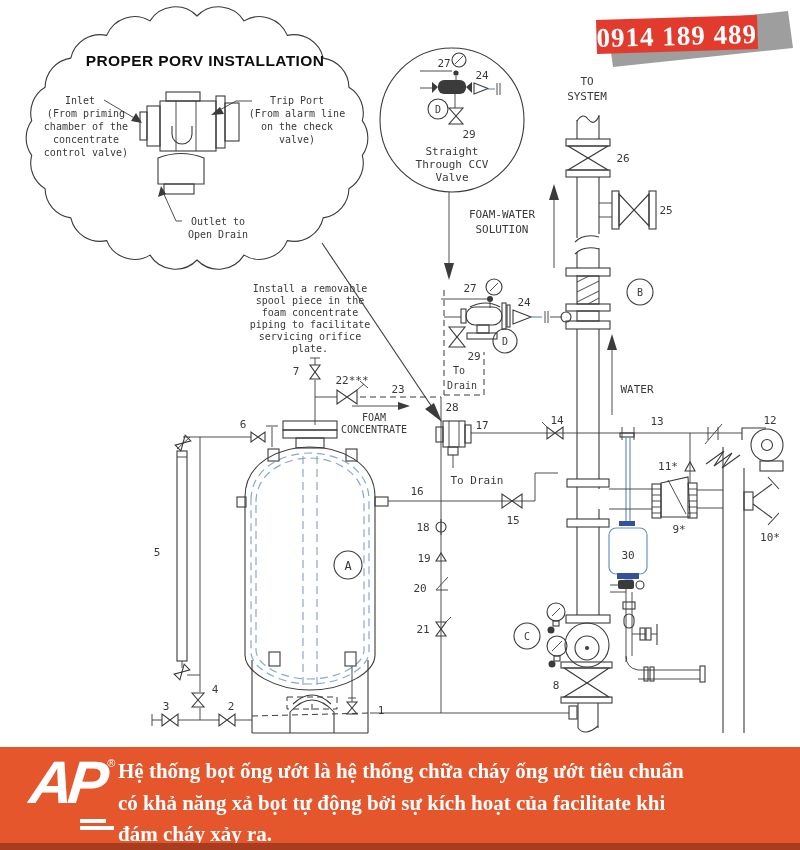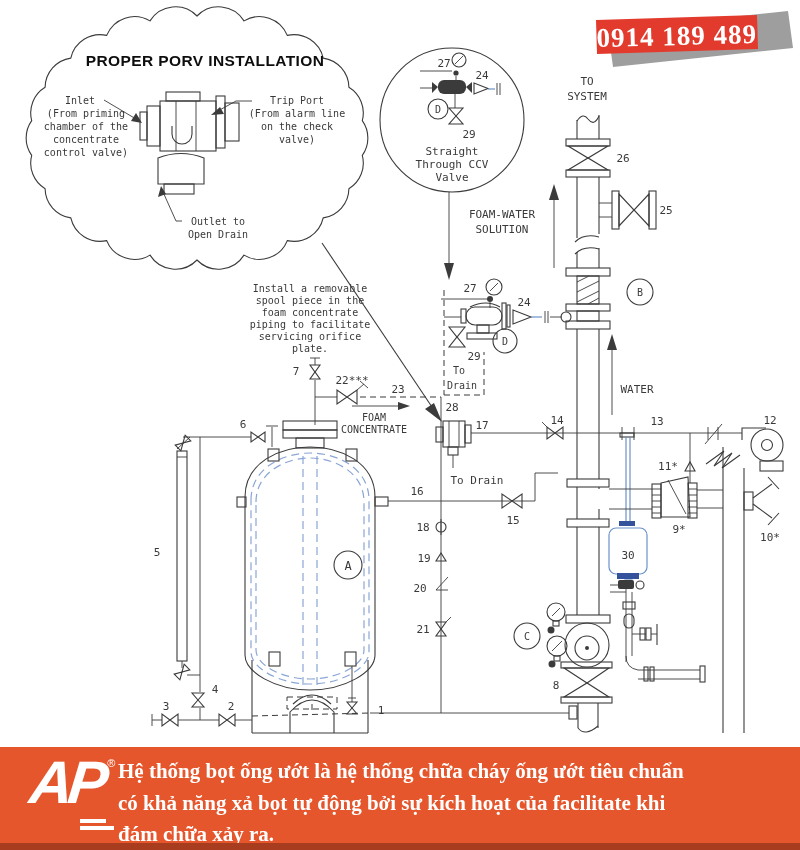--- a/index.html
+++ b/index.html
@@ -467,19 +467,19 @@
   <div class="logo">
     <span class="ap">AP</span><span class="reg">®</span>
     <div class="tag">
       <div class="tag-line"></div>
       <div class="tag-line short"></div>
     </div>
   </div>
   <div class="caption">
     <div>Hệ thống bọt ống ướt là hệ thống chữa cháy ống ướt tiêu chuẩn</div>
     <div>có khả năng xả bọt tự động bởi sự kích hoạt của facilitate khi</div>
-    <div>đám chữa xảy ra.</div>
+    <div>đám cháy xảy ra.</div>
   </div>
   <div class="strip"></div>
 </div>
 
 
 
 
 </body></html>

